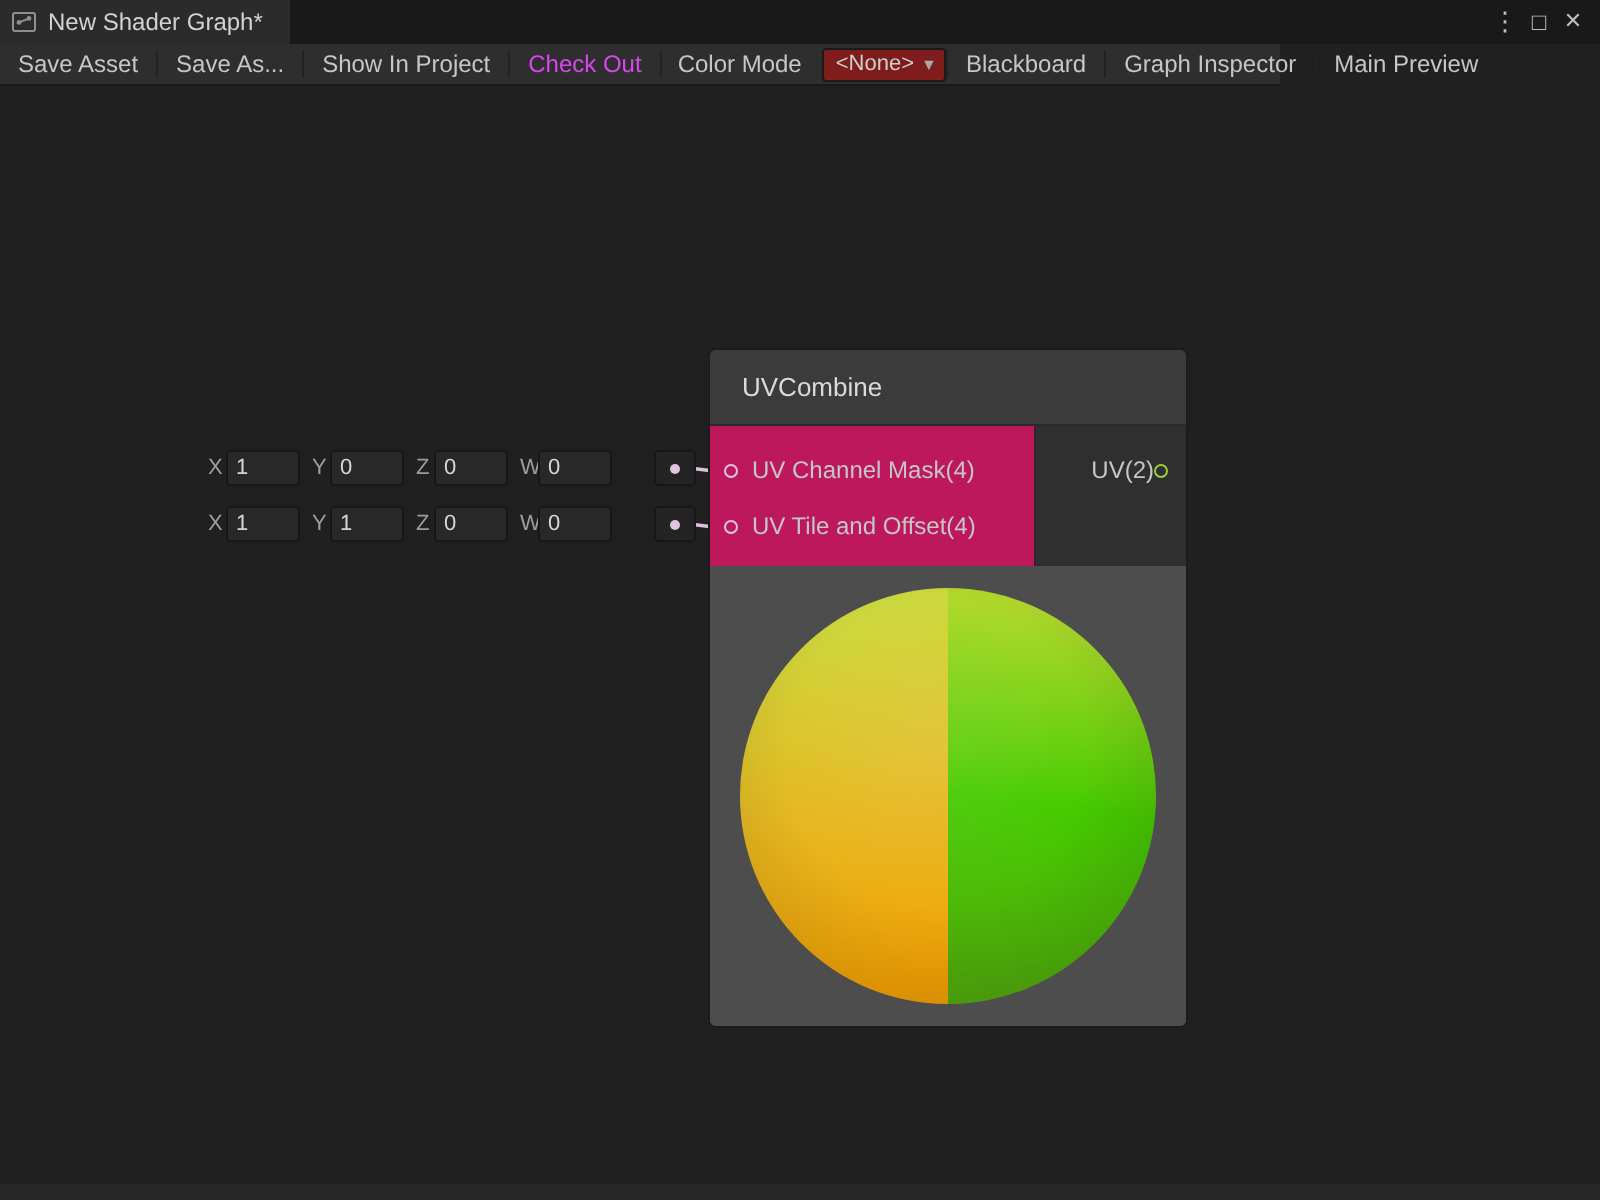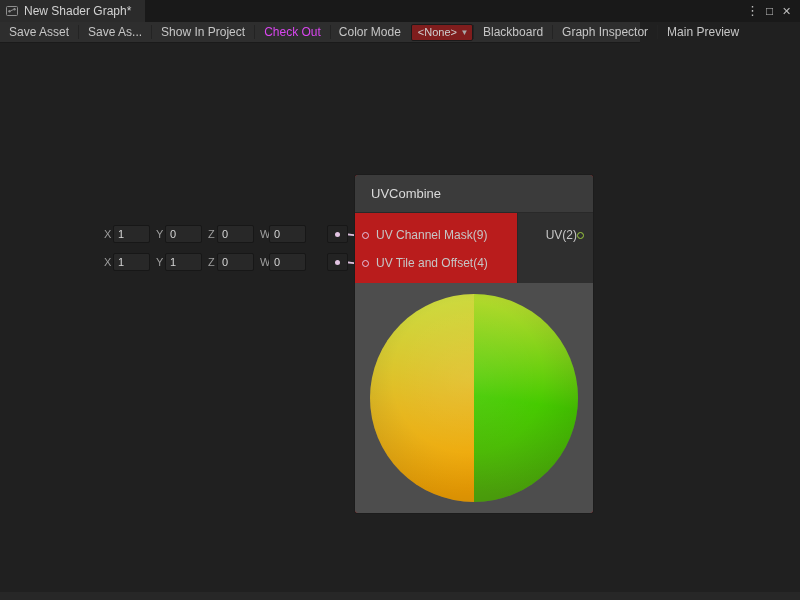--- a/index.html
+++ b/index.html
@@ -41,21 +41,21 @@
   
   .vec-row { position:absolute; left:104px; height:18px; display:flex; align-items:center; }
   .axis { width:9px; font-size:11px; color:#9d9d9d; flex:none; }
   .num { width:37px; height:18px; margin-right:6px; background:#282828; border:1px solid #171717; border-radius:2px;
          color:#d6d6d6; font-size:11px; padding:0 4px; outline:none; font-family:inherit; flex:none; }
   .port-box { margin-left:15px; width:21px; height:18px; background:#232323; border:1px solid #171717;
               border-radius:2px; display:flex; align-items:center; justify-content:center; flex:none; }
   .port-dot { width:5px; height:5px; border-radius:50%; background:#e2c4e2; }
 
   
-  .node { position:absolute; left:355px; top:132px; width:238px; background:#b91c1c; border-radius:3px; box-shadow:0 0 0 1px #1c1c1c; }
+  .node { position:absolute; left:355px; top:132px; width:238px; background:#be185d; border-radius:3px; box-shadow:0 0 0 1px #1c1c1c; }
   .node-header { height:38px; display:flex; align-items:center; padding-left:16px; background:#3b3b3b;
                  border-bottom:1px solid #292929; font-size:13px; color:#dadada; border-radius:3px 3px 0 0; }
   .node-ports { display:flex; }
   .inputs { flex:1; padding:8px 0 6px; }
   .in-row { height:28px; display:flex; align-items:center; gap:7px; padding-left:7px; font-size:12px; color:#c6c6c6; white-space:nowrap; }
   .ring { width:7px; height:7px; border-radius:50%; border:1.5px solid #e2c4e2; background:transparent; flex:none; }
   .outputs { width:76px; border-left:1px solid #282828; background:#2f2f2f; padding-top:8px; }
   .out-row { height:28px; display:flex; align-items:center; justify-content:flex-end; padding:0 9px 0 8px; font-size:12px; color:#c6c6c6; }
   .preview { height:230px; background:#4d4d4d; display:flex; align-items:center; justify-content:center; border-radius:0 0 3px 3px; }
   .sphere { position:relative; width:208px; height:208px; border-radius:50%; overflow:hidden; }
@@ -140,21 +140,21 @@
       <span class="port-dot" style="background: rgb(226, 196, 226);"></span>
     </div>
   </div>
 
   <div class="node">
     <div class="node-header">UVCombine</div>
     <div class="node-ports">
       <div class="inputs">
         <div class="in-row">
           <span class="ring v4" style="border-color: rgb(226, 196, 226);"></span>
-          <span>UV Channel Mask(9)</span>
+          <span>UV Channel Mask(4)</span>
         </div>
         <div class="in-row">
           <span class="ring v4" style="border-color: rgb(226, 196, 226);"></span>
           <span>UV Tile and Offset(4)</span>
         </div>
       </div>
       <div class="outputs">
         <div class="out-row">
           <span>UV(2)</span>
           <span class="ring v2" style="border-color: rgb(156, 204, 63);"></span>

